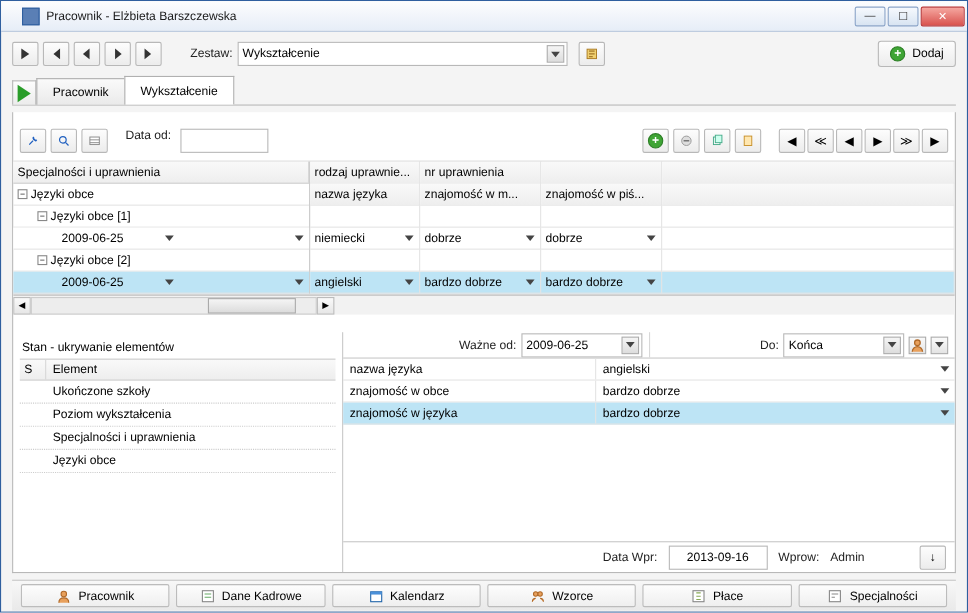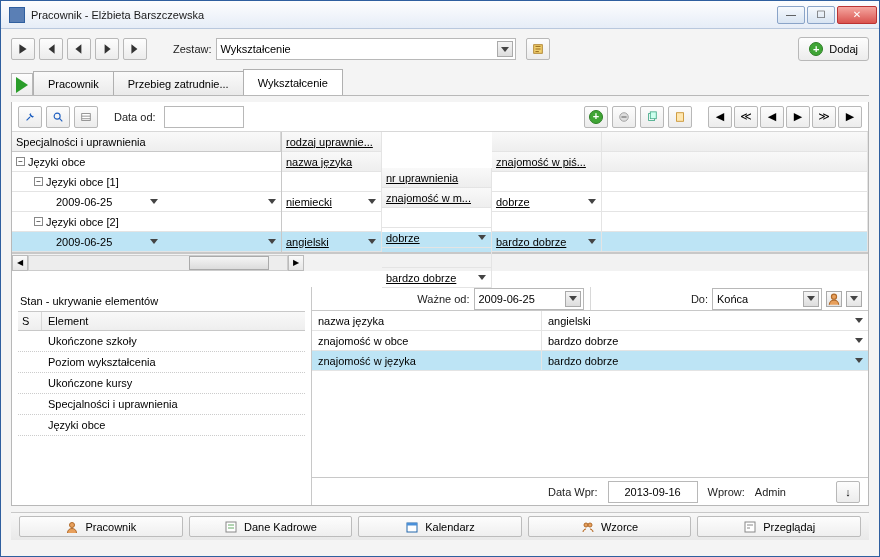--- a/index.html
+++ b/index.html
@@ -1,53 +1,53 @@
 <!DOCTYPE html>
 <html><head>
 <meta charset="utf-8">
 <style>
 * { box-sizing: border-box; margin: 0; padding: 0; font-family: Tahoma, Arial, sans-serif; font-size: 11px; }
 body { background: #fff; }
 .window { width: 880px; height: 557px; border: 1px solid #2f5f9f; background: #f4f4f4; display: flex; flex-direction: column; }
-.titlebar { height: 28px; background: linear-gradient(#fdfdfe, #e6edf7); border-bottom: 1px solid #b9c8dd; display: flex; align-items: center; padding: 0 2px 0 8px; }
+.titlebar { height: 28px; background: linear-gradient(#fdfdfe, #e6edf7); border-bottom: 1px solid #b9c8dd; display: flex; align-items: center; padding: 0 2px 0 19px; }
 .titlebar .icon { width: 16px; height: 16px; background: #5a7fb5; border: 1px solid #2f5f9f; margin-right: 6px; }
 .titlebar .title { flex: 1; color: #1a1a1a; }
 .win-btns { display: flex; gap: 2px; }
 .win-btn { width: 28px; height: 18px; border: 1px solid #8aa4c8; border-radius: 2px; background: linear-gradient(#f6f9fd,#d8e4f2); display:flex; align-items:center; justify-content:center; font-size:10px; color:#333; cursor:pointer;}
 .win-btn.close { background: linear-gradient(#f5a7a0,#d9534f); border-color:#b33; color:#fff; width:40px;}
-.content { flex:1; padding: 8px 10px 16px 10px; display:flex; flex-direction:column; gap:6px; overflow:hidden;}
+.content { flex:1; padding: 8px 10px 1px 10px; display:flex; flex-direction:column; gap:6px; overflow:hidden;}
 .toolbar-row { display:flex; align-items:center; gap:4px; }
 .tbtn { height:22px; min-width:24px; border:1px solid #b8b8b8; background:linear-gradient(#fdfdfd,#ececec); border-radius:2px; display:inline-flex; align-items:center; justify-content:center; cursor:pointer; padding:0 4px;}
 .tbtn svg { width:12px; height:12px; }
 .label { color:#222; }
 .combo { height:22px; border:1px solid #b8b8b8; background:#fff; display:inline-flex; align-items:center; padding:0 4px; position:relative;}
 .combo .arrow { position:absolute; right:2px; top:2px; width:16px; height:16px; background:linear-gradient(#f5f5f5,#ddd); border:1px solid #aaa; display:flex; align-items:center; justify-content:center;}
 .input { height:22px; border:1px solid #b8b8b8; background:#fff; padding:0 4px;}
 .dodaj { margin-left:auto; height:24px; border:1px solid #b8b8b8; background:linear-gradient(#fdfdfd,#ececec); border-radius:3px; padding:0 10px; display:inline-flex; align-items:center; gap:6px; cursor:pointer;}
 .plus-circle { width:14px; height:14px; border-radius:50%; background:#3fa535; border:1px solid #2d7f26; display:flex; align-items:center; justify-content:center; color:#fff; font-weight:bold; font-size:11px; line-height:1;}
 .refresh-btn { width:26px; height:22px; border:1px solid #b8b8b8; background:linear-gradient(#fdfdfd,#ececec); border-radius:2px; display:flex; align-items:center; justify-content:center; cursor:pointer;}
 .tabs-row { display:flex; align-items:flex-end; border-bottom:1px solid #b8b8b8; gap:0; margin-top:2px;}
 .run-btn { width:22px; height:22px; border:1px solid #b8b8b8; border-bottom:none; background:linear-gradient(#fdfdfd,#ececec); display:flex; align-items:center; justify-content:center; cursor:pointer;}
 .tab { height:24px; padding:0 14px; border:1px solid #b0b0b0; border-bottom:none; background:linear-gradient(#fafafa,#eaeaea); display:flex; align-items:center; cursor:pointer; margin-right:-1px;}
 .tab.active { background:#fff; height:26px; position:relative; z-index:2;}
 .main-panel { flex:1; border:1px solid #b8b8b8; border-top:none; background:#fff; display:flex; flex-direction:column; overflow:hidden;}
-.inner-toolbar { height:30px; border-bottom:1px solid #d8d8d8; display:flex; align-items:center; padding:0 6px; gap:4px;}
+.inner-toolbar { height:30px; border-bottom:1px solid #d8d8d8; display:flex; padding:0 6px; gap:4px;margin-top:15px;}
 .inner-toolbar .spacer { flex:1; }
 .nav-btns { display:flex; gap:2px; }
 .grid-area { display:flex; border-bottom:1px solid #c8c8c8;}
 .tree-col { width:270px; border-right:1px solid #c8c8c8; }
 .cell { height:20px; border-bottom:1px solid #e4e4e4; display:flex; align-items:center; padding:0 4px; position:relative;}
 .header-cell { background:linear-gradient(#f9f9f9,#eeeeee); border-bottom:1px solid #c8c8c8; border-right:1px solid #d8d8d8;}
 .tree-cell { padding-left: 4px; }
 .tree-node { display:flex; align-items:center; gap:3px;}
 .expander { width:9px; height:9px; border:1px solid #888; background:#fff; display:flex; align-items:center; justify-content:center; font-size:8px; line-height:1; cursor:pointer;}
 .grid-cols { flex:1; display:flex; flex-direction:column;}
 .grid-row { display:flex; height:20px;}
-.gcell { border-right:1px solid #e4e4e4; border-bottom:1px solid #e4e4e4; display:flex; align-items:center; padding:0 4px; position:relative; height:20px;text-decoration:underline;}
-.c1{width:100px;} .c2{width:110px;margin-top:36px;} .c3{width:110px;} .c4{flex:1;}
+.gcell { border-right:1px solid #e4e4e4; border-bottom:1px solid #e4e4e4; display:flex; align-items:center; padding:0 4px; position:relative; height:20px;}
+.c1{width:100px;} .c2{width:110px;} .c3{width:110px;} .c4{flex:1;}
 .dd-arrow { position:absolute; right:2px; width:14px; height:14px; display:flex; align-items:center; justify-content:center; color:#555; cursor:pointer;}
 .row-sel { background:#bde4f5;}
 .row-sel .dd-arrow { }
 .date-cell { background:#fff; }
 .date-cell.sel { background:#bde4f5;}
 .hscroll { height:18px; border-top:1px solid #c8c8c8; background:#f2f2f2; display:flex; align-items:center;}
 .hscroll .sbtn { width:16px; height:16px; border:1px solid #bbb; background:linear-gradient(#fafafa,#e6e6e6); display:flex; align-items:center; justify-content:center; font-size:8px;}
 .hscroll .track { flex:1; height:16px; background:#ededed; border:1px solid #ccc; position:relative;}
 .hscroll .thumb { position:absolute; left:160px; top:0; width:80px; height:14px; background:linear-gradient(#f5f5f5,#dcdcdc); border:1px solid #aaa;}
 .lower-area { flex:1; display:flex;margin-top:16px; }
@@ -140,23 +140,20 @@
 
     <div class="tabs-row">
       <div class="run-btn">
           <svg viewBox="0 0 10 10">
             <path d="M2 1l6 4-6 4Z" fill="#2a9d2a"></path>
           </svg>
         </div>
       <div class="tab">
           <span>Pracownik</span>
         </div>
-      <div class="tab">
-          <span>Przebieg zatrudnie...</span>
-        </div>
       <div class="tab active">
           <span>Wykształcenie</span>
         </div>
     </div>
 
     <div class="main-panel">
       <div class="inner-toolbar">
         <div class="tbtn">
             <svg viewBox="0 0 14 14">
               <path d="M3 11l4-4m1-4a2 2 0 1 0 3 3l-1 1-3-3z" fill="none" stroke="#2060c0" stroke-width="1.3"></path>
@@ -343,21 +340,20 @@
       <div class="lower-area">
         <div class="left-lower">
           <div class="stan-title">Stan - ukrywanie elementów</div>
           <div class="elem-header">
             <div class="s-col">S</div>
             <div class="e-col">Element</div>
           </div>
           <div class="elem-list">
             <div class="elem-item">Ukończone szkoły</div>
             <div class="elem-item">Poziom wykształcenia</div>
-            <div class="elem-item">Ukończone kursy</div>
             <div class="elem-item">Specjalności i uprawnienia</div>
             <div class="elem-item">Języki obce</div>
           </div>
         </div>
         <div class="right-lower">
           <div class="date-bar">
             <div class="seg" style="flex:1; justify-content:flex-end">
               <span class="label">Ważne od:</span>
               <div class="combo" style="width:110px">
                 <span>2009-06-25</span>
@@ -457,19 +453,26 @@
         <svg class="bicon" viewBox="0 0 14 14">
             <circle cx="5" cy="5" r="2" class="person-icon"></circle>
             <circle cx="9" cy="5" r="2" class="person-icon"></circle>
             <path d="M2 12c0-2 1.5-3 3-3m4 0c1.5 0 3 1 3 3" class="person-icon" fill="none"></path>
           </svg>
         <span>Wzorce</span>
       </div>
       <div class="btab">
         <svg class="bicon" viewBox="0 0 14 14">
             <rect x="2" y="2" width="10" height="10" fill="#fff" stroke="#888"></rect>
+            <path d="M5 4h4M5 7h4M5 10h4" stroke="#8a5"></path>
+          </svg>
+        <span>Płace</span>
+      </div>
+      <div class="btab">
+        <svg class="bicon" viewBox="0 0 14 14">
+            <rect x="2" y="2" width="10" height="10" fill="#fff" stroke="#888"></rect>
             <path d="M4 5h6M4 8h3" stroke="#888"></path>
           </svg>
-        <span>Przeglądaj</span>
+        <span>Specjalności</span>
       </div>
     </div>
   </div>
 </div>
 
 </body></html>

